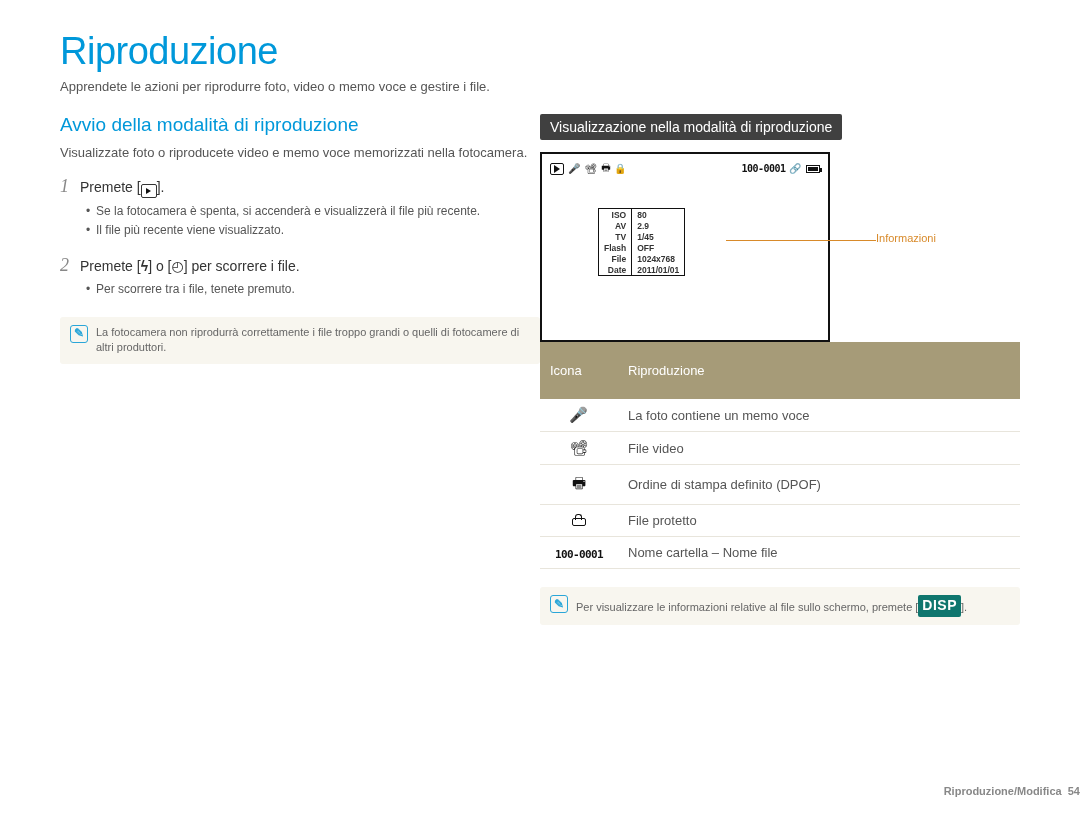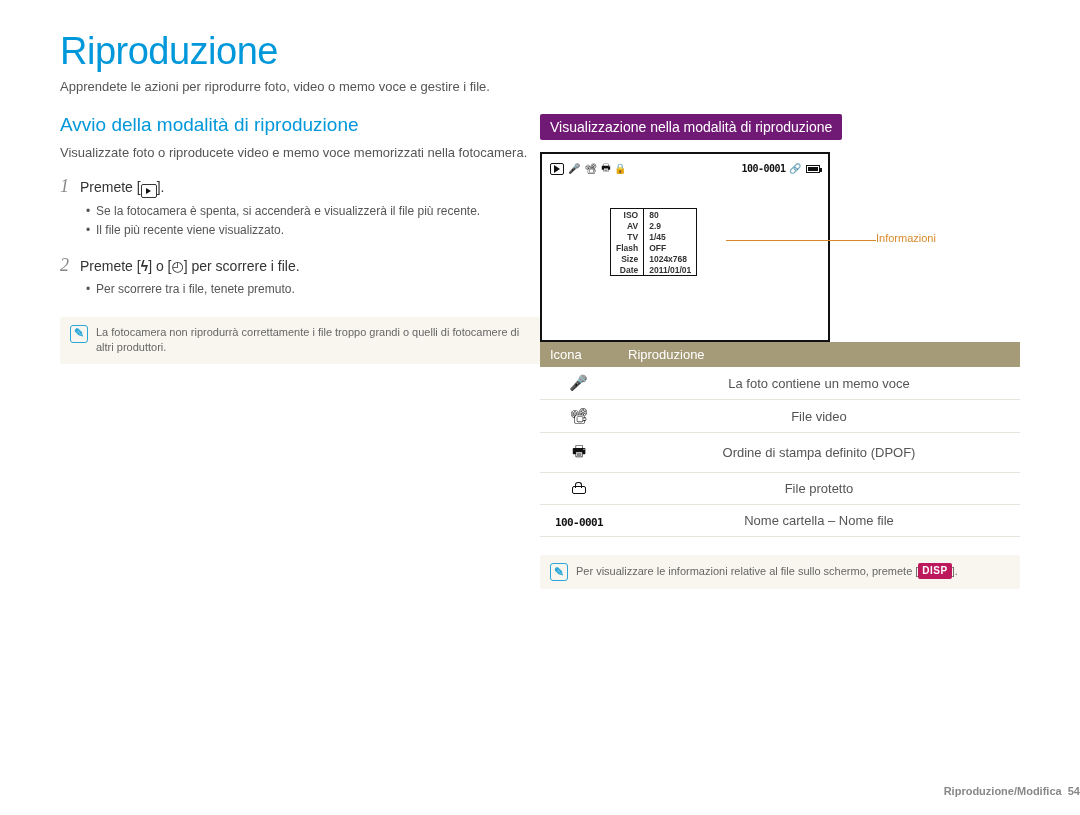--- a/index.html
+++ b/index.html
@@ -98,21 +98,21 @@
     border-radius: 3px;
     color: #2aa6d8;
     font-size: 12px;
     font-weight: bold;
     display: flex;
     align-items: center;
     justify-content: center;
   }
   
   .band-heading {
-    background: #701a75;
+    background: #404040;
     color: #fff;
     font-size: 14px;
     padding: 5px 10px;
     border-radius: 2px;
     display: inline-block;
     margin-bottom: 12px;
   }
   .camera-screen {
     width: 290px;
     height: 190px;
@@ -132,21 +132,21 @@
   .play-chip {
     border: 1.2px solid #111;
     padding: 1px 3px;
     border-radius: 2px;
     display: inline-flex;
   }
   .cs-top .filen { margin-left: auto; font-family: monospace; font-weight: bold; letter-spacing: -0.5px; }
   .cs-top .play-tri { display:inline-block; width:0;height:0;border-top:4px solid transparent;border-bottom:4px solid transparent;border-left:6px solid #111; }
   .cs-info {
     position: absolute;
-    top: 54px; left: 68px;
+    top: 54px; left: 56px;
     border: 1px solid #111;
     font-size: 8.5px;
     font-family: Arial, sans-serif;
   }
   .cs-info table { border-collapse: collapse; }
   .cs-info td { padding: 0.5px 5px; vertical-align: middle; }
   .cs-info td:first-child { border-right: 1px solid #111; font-weight: bold; text-align: right; }
   .cs-info td:last-child { font-weight: bold; }
   .info-pointer {
     position: absolute;
@@ -167,29 +167,28 @@
   table.icon-table {
     width: 100%;
     border-collapse: collapse;
     font-size: 13px;
   }
   table.icon-table th {
     background: #a69b78;
     color: #fff;
     font-weight: 400;
     text-align: left;
-    padding: 5px 10px;
+    padding: 21px 10px;
   }
   table.icon-table th:first-child { width: 78px; }
   table.icon-table td {
     padding: 7px 10px;
     border-bottom: 1px solid #e8e5dc;
     color: #555;
     vertical-align: middle;
-    text-align: center;
   }
   table.icon-table td.icon-cell {
     text-align: center;
     font-size: 15px;
     color: #111;
   }
   .filenum-glyph {
     font-family: monospace;
     font-weight: bold;
     font-size: 11px;
@@ -207,24 +206,24 @@
     content:"";
     position:absolute;
     top:-5px;left:2px;
     width:5px;height:5px;
     border:1.3px solid #111;
     border-bottom:none;
     border-radius:3px 3px 0 0;
   }
   .disp-glyph {
     display:inline-block;
-    background:#be185d;
+    background:#0f766e;
     color:#fff;
     font-weight:bold;
-    font-size:10px;
+    font-size:14px;
     padding:1px 4px;
     border-radius:2px;
     letter-spacing:0.5px;
     vertical-align:1px;
   }
   .note-box.right { margin-top: 18px; }
   .footer {
     position: absolute;
     bottom: 18px;
     left: 0; right: 0;
@@ -312,21 +311,21 @@
                 </tr>
             <tr>
                   <td>TV</td>
                   <td>1/45</td>
                 </tr>
             <tr>
                   <td>Flash</td>
                   <td>OFF</td>
                 </tr>
             <tr>
-                  <td>Size</td>
+                  <td>File</td>
                   <td>1024x768</td>
                 </tr>
             <tr>
                   <td>Date</td>
                   <td>2011/01/01</td>
                 </tr>
           </tbody>
             </table>
         </div>
       </div>

